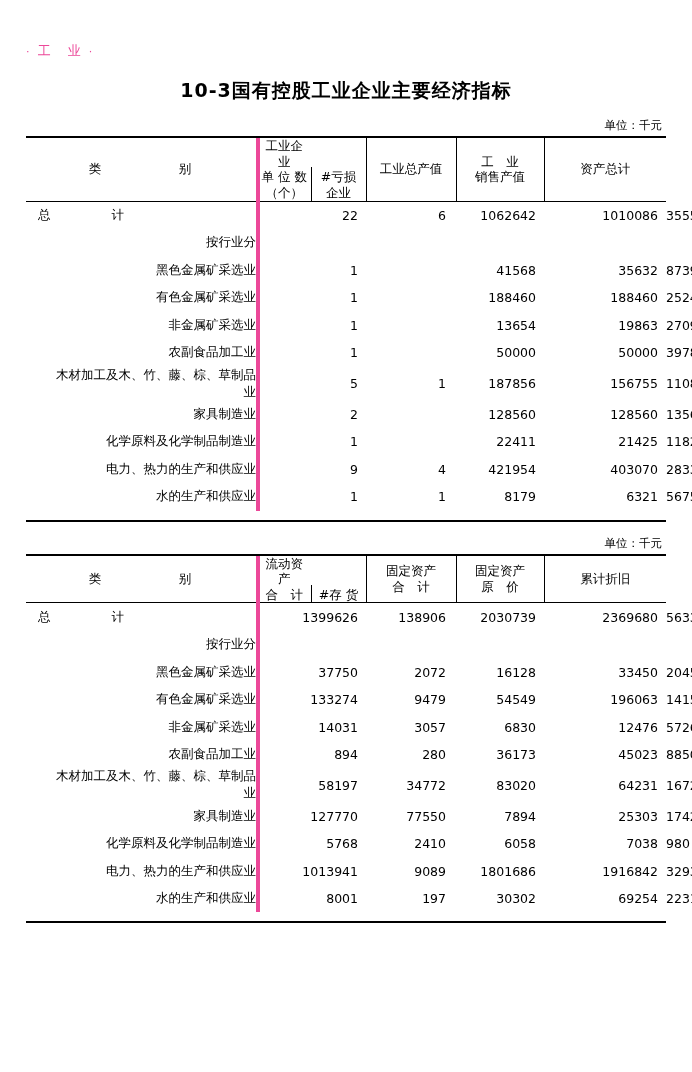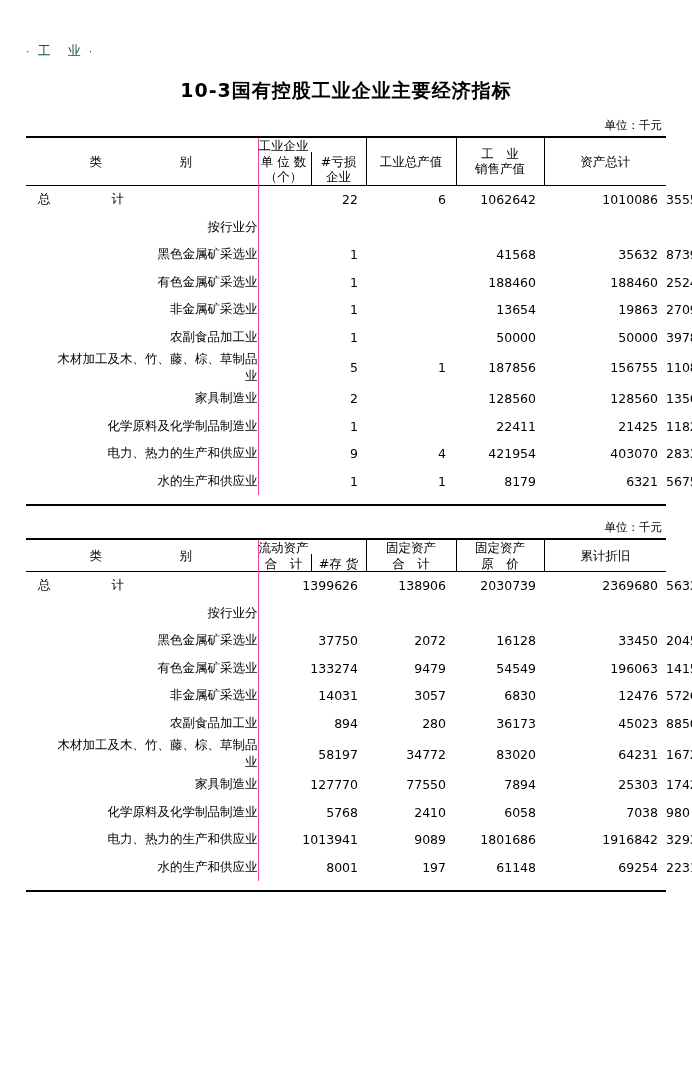--- a/index.html
+++ b/index.html
@@ -19,21 +19,21 @@
     position: relative;
     width: 692px;
     height: 1072px;
     box-sizing: border-box;
     padding: 0 26px;
   }
   .header-mark {
     margin-top: 42px;
     font-size: 13px;
     letter-spacing: 2px;
-    color: #14532d;
+    color: #ec4899;
   }
   .header-mark .dot {
     font-size: 11px;
     vertical-align: middle;
   }
   .title {
     text-align: center;
     font-size: 19px;
     font-weight: bold;
     letter-spacing: 1px;
@@ -106,21 +106,21 @@
     padding-right: 2px;
   }
   .subhdr-right {
     flex: 0 0 54px;
     border-left: 1px solid #000;
     text-align: center;
     line-height: 1.25;
     align-self: flex-end;
     padding-top: 2px;
   }
-  .vline-l { border-left: 1px solid #ec4899; }
+  .vline-l { border-left: 4px solid #ec4899; }
   .vline-r { border-right: 1px solid #000; }
   .body-row td {
     height: 27.5px;
     font-size: 12.5px;
   }
   .body-row td.lbl {
     padding-left: 20px;
     text-align: right;
   }
   .body-row td.lbl-total {
@@ -413,21 +413,21 @@
         <td class="num vline-l">1013941</td>
         <td class="num-narrow">9089</td>
         <td class="num">1801686</td>
         <td class="num">1916842</td>
         <td class="num">329391</td>
       </tr>
       <tr class="body-row">
         <td class="lbl">水的生产和供应业</td>
         <td class="num vline-l">8001</td>
         <td class="num-narrow">197</td>
-        <td class="num">61148</td>
+        <td class="num">30302</td>
         <td class="num">69254</td>
         <td class="num">22319</td>
       </tr>
       <tr class="spacer-row">
           <td colspan="5"></td>
         </tr>
       <tr class="rule-bottom">
           <td colspan="5"></td>
         </tr>
     </tbody>

